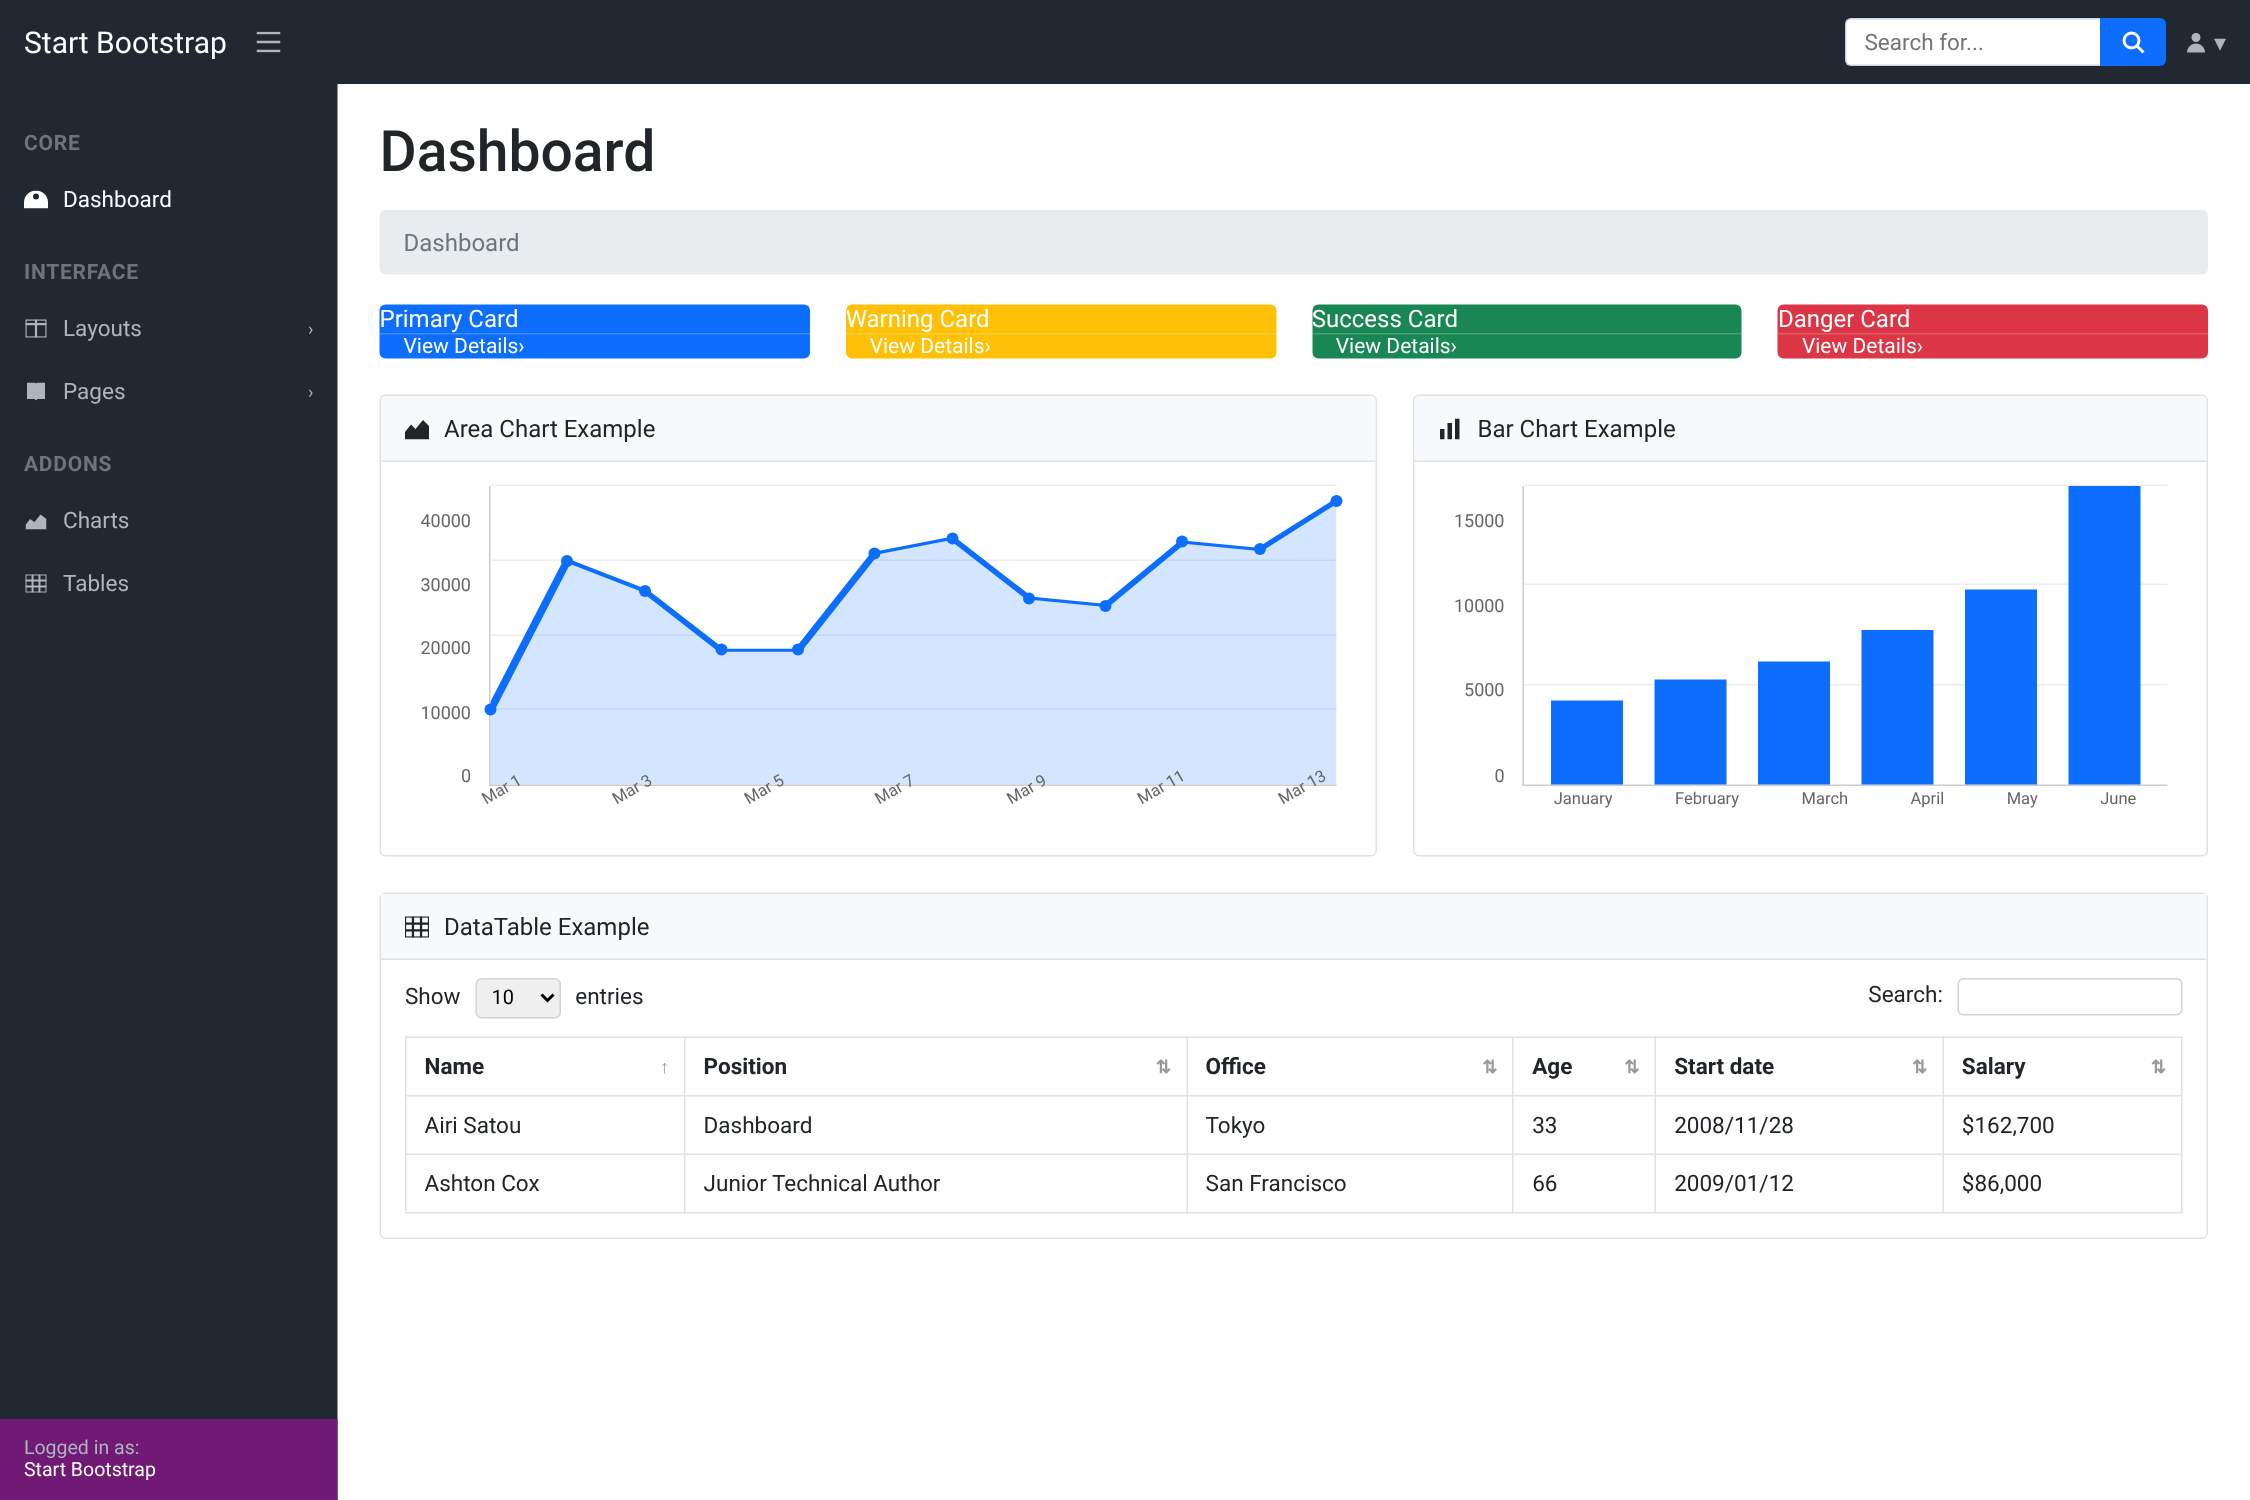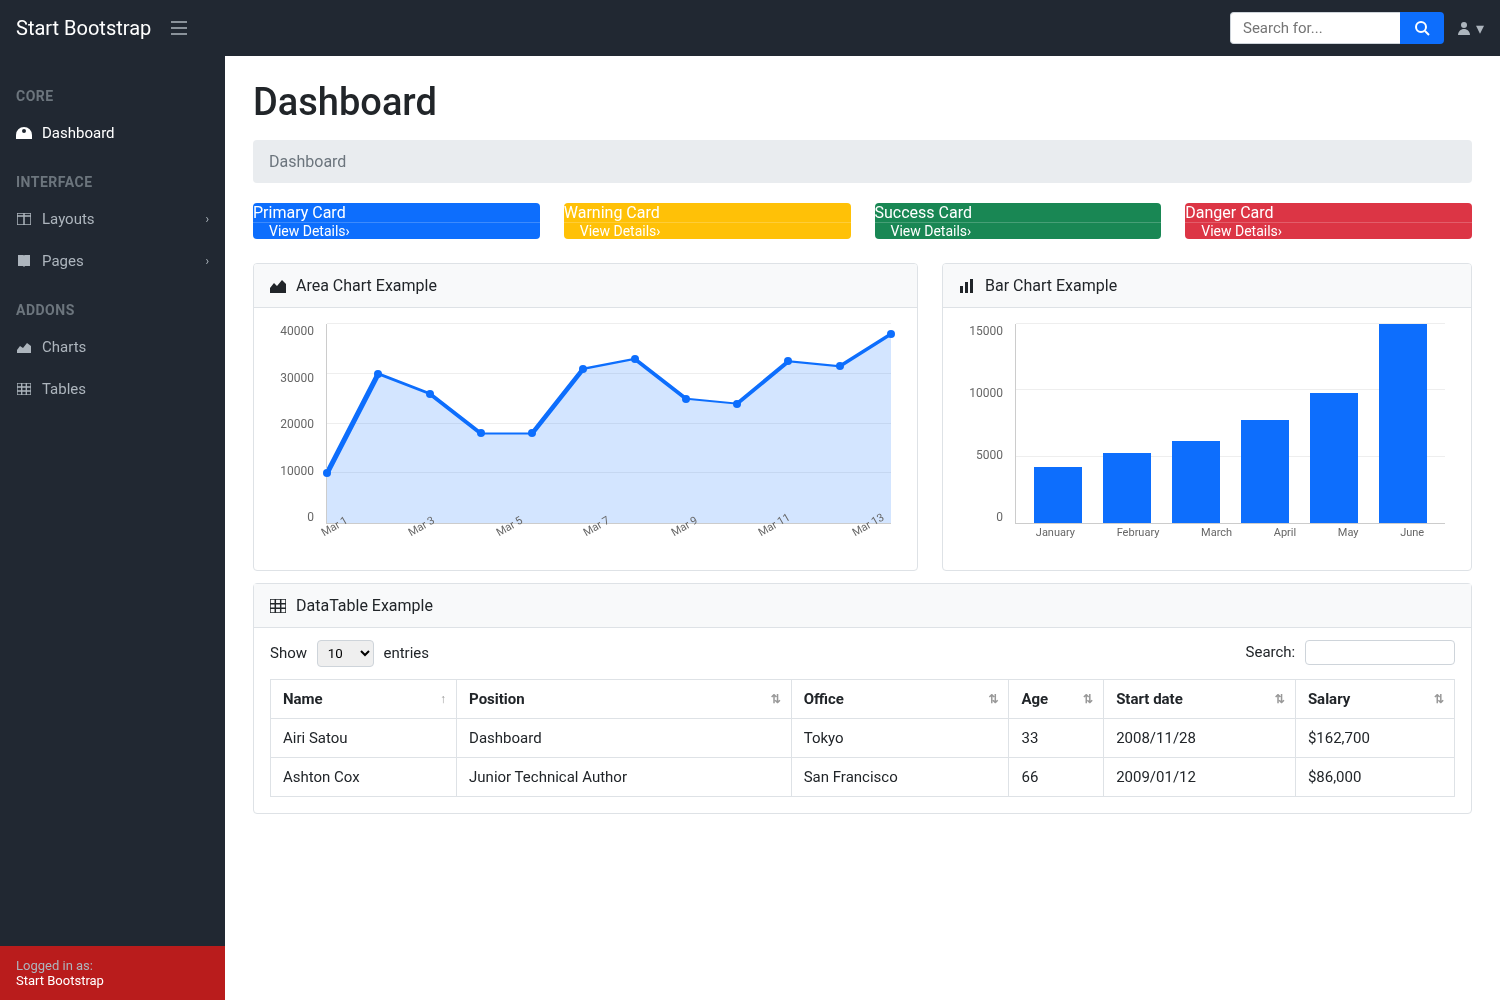--- a/index.html
+++ b/index.html
@@ -14,39 +14,39 @@
 .search-btn{background:#0d6efd;border:none;color:#fff;padding:6px 14px;border-radius:0 4px 4px 0;cursor:pointer}
 .user-dd{color:#adb5bd;display:flex;align-items:center;gap:4px;cursor:pointer}
 .layout{display:flex;height:calc(100vh - 56px)}
 .sidebar{width:225px;background:#212832;display:flex;flex-direction:column;justify-content:space-between;flex-shrink:0}
 .sidebar-menu{padding:12px 0}
 .sb-heading{color:#6c757d;font-size:14px;font-weight:700;text-transform:uppercase;padding:20px 16px 8px;letter-spacing:.5px}
 .sb-item{display:flex;align-items:center;padding:12px 16px;color:#adb5bd;cursor:pointer;gap:10px;font-size:15px}
 .sb-item.active{color:#fff}
 .sb-item .chev{margin-left:auto;font-size:12px}
 .sb-icon{width:16px;display:inline-flex;justify-content:center}
-.sb-footer{background:#b91c1c;padding:12px 16px;font-size:13px}
+.sb-footer{background:#701a75;padding:12px 16px;font-size:13px}
 .sb-footer .lbl{color:#adb5bd}
 .sb-footer .usr{color:#fff}
 .main{flex:1;padding:24px 28px;overflow:auto}
 .page-title{font-size:38px;font-weight:500;margin-bottom:16px}
 .breadcrumb{background:#e9ecef;padding:12px 16px;border-radius:4px;color:#6c757d;margin-bottom:20px}
 .cards-row{display:flex;gap:24px;margin-bottom:24px}
 .color-card{flex:1;border-radius:4px;color:#fff;overflow:hidden}
 .cc-body{}
 .cc-foot{display:flex;justify-content:flex-start;align-items:center;padding:0 16px;border-top:1px solid rgba(255,255,255,.2);font-size:14px;cursor:pointer}
 .c-primary{background:#0d6efd}.c-warning{background:#ffc107}.c-success{background:#198754}.c-danger{background:#dc3545}
-.charts-row{display:flex;gap:24px;margin-bottom:12px}
+.charts-row{display:flex;gap:24px;margin-bottom:24px}
 .panel{border:1px solid #dee2e6;border-radius:4px;overflow:hidden}
 .panel.area{flex:1}
 .panel.bar{width:530px}
 .panel-head{background:#f8f9fa;border-bottom:1px solid #dee2e6;padding:12px 16px;display:flex;align-items:center;gap:10px;font-size:16px}
 .panel-body{padding:16px}
 .chart-wrap{position:relative;height:230px}
-.y-axis{position:absolute;left:0;top:0;bottom:30px;width:50px;display:flex;flex-direction:column;justify-content:space-between;align-items:flex-end;font-size:12px;color:#666;padding-right:6px}
+.y-axis{position:absolute;left:0;top:16px;bottom:30px;width:50px;display:flex;flex-direction:column;justify-content:space-between;align-items:flex-end;font-size:12px;color:#666;padding-right:6px}
 .plot{position:absolute;left:56px;right:10px;top:0;bottom:30px;border-left:1px solid #ccc;border-bottom:1px solid #ccc}
 .grid-line{position:absolute;left:0;right:0;border-top:1px solid #eee}
 .x-axis{position:absolute;left:56px;right:10px;bottom:0;height:28px;display:flex;justify-content:space-between;font-size:11px;color:#666}
 .x-axis.diag span{transform:rotate(-30deg);transform-origin:left;display:inline-block}
 .bars{position:absolute;left:0;right:0;bottom:0;top:0;display:flex;align-items:flex-end;justify-content:space-around;padding:0 8px}
 .bar-col{width:48px;background:#0d6efd}
 .area-svg{position:absolute;left:0;top:0;width:100%;height:100%}
 .dt-panel{border:1px solid #dee2e6;border-radius:4px}
 .dt-controls{display:flex;justify-content:space-between;align-items:flex-start;padding:12px 16px;font-size:15px}
 .dt-len select{border:1px solid #ced4da;border-radius:4px;padding:4px 6px;margin:0 6px}

